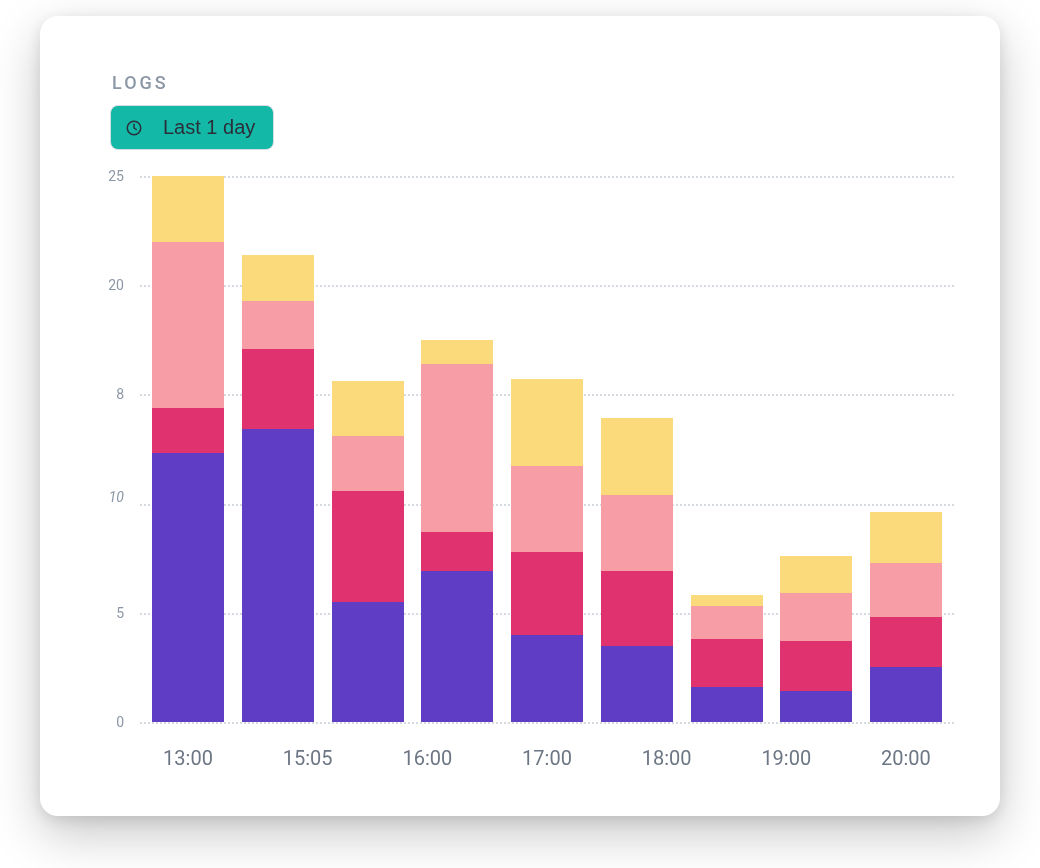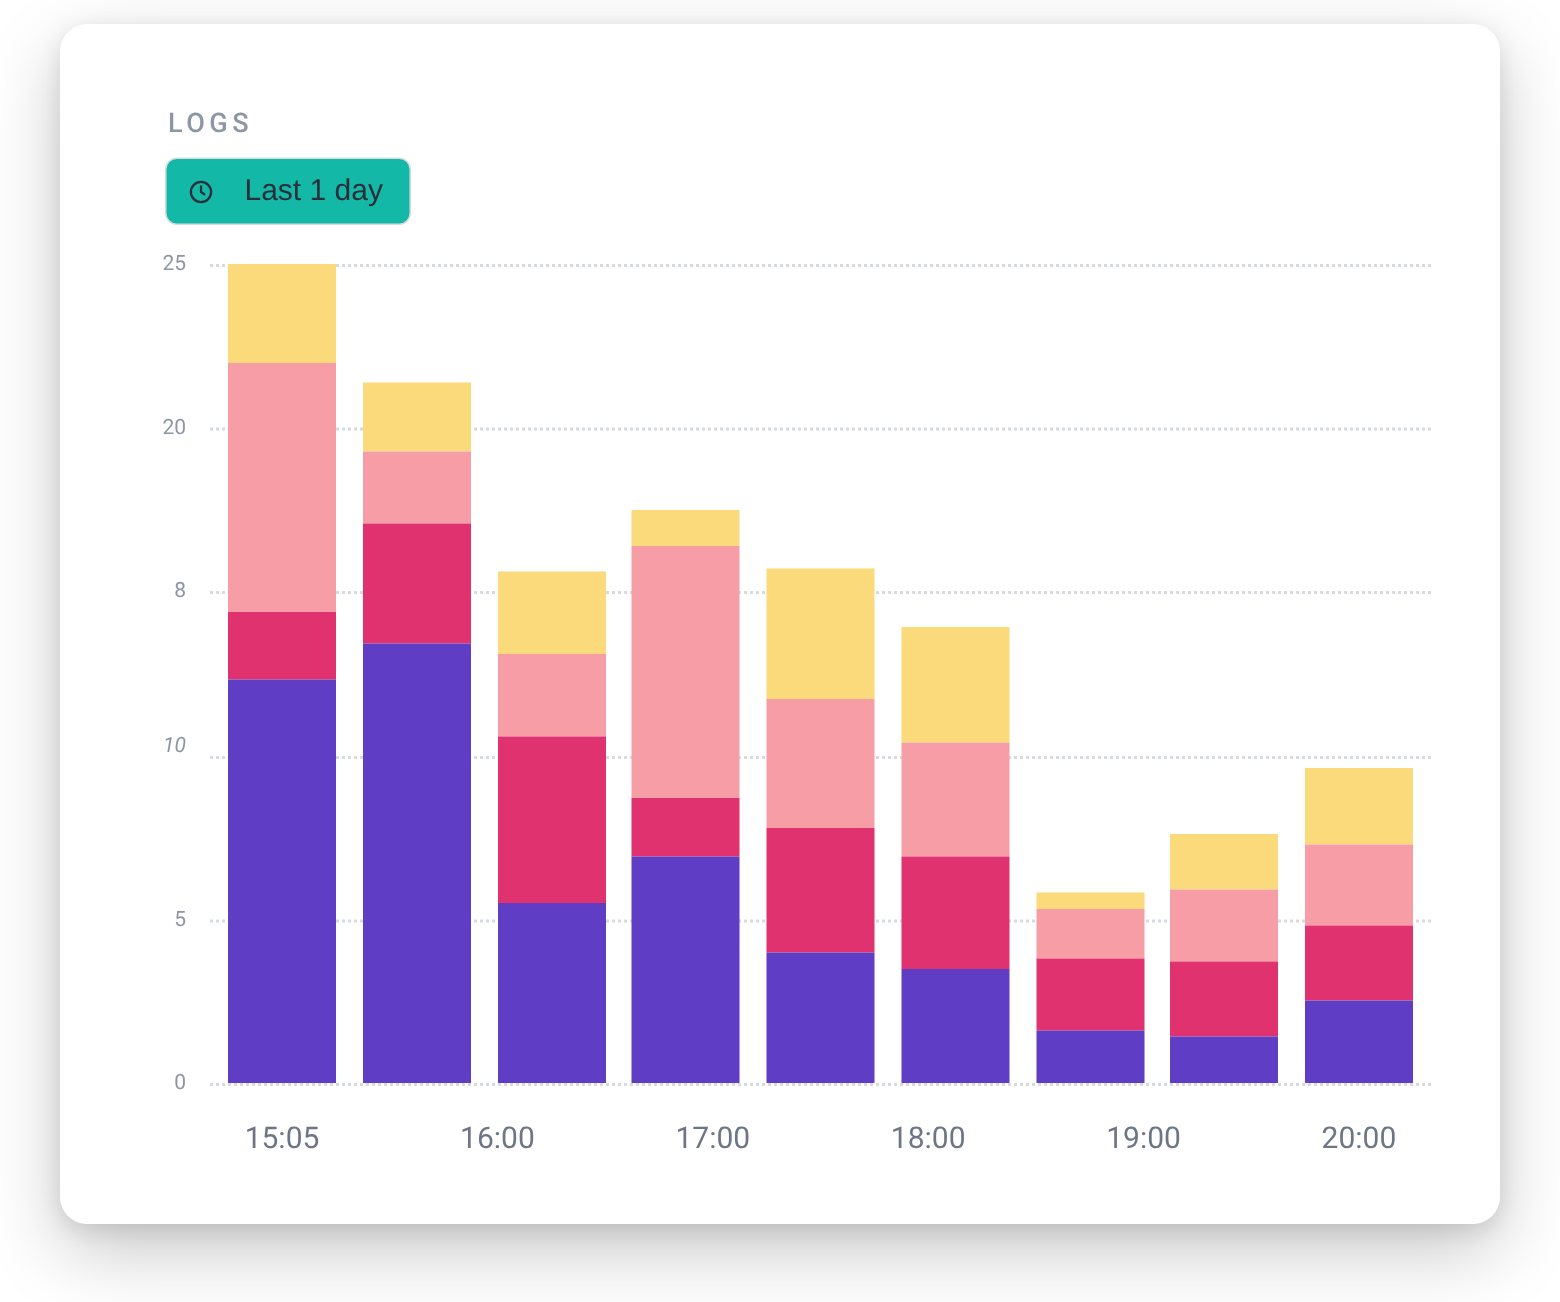--- a/index.html
+++ b/index.html
@@ -197,20 +197,21 @@
             </div>
             <div class="bar">
               <div class="seg" style="background: rgb(95, 61, 196); height: 54.6px;"></div>
               <div class="seg" style="background: rgb(224, 50, 111); height: 50.232px;"></div>
               <div class="seg" style="background: rgb(247, 157, 165); height: 54.6px;"></div>
               <div class="seg" style="background: rgb(250, 218, 122); height: 50.232px;"></div>
             </div>
           </div>
       </div>
       <div class="x-axis" id="x-axis">
+          <div class="x-label">13:00</div>
           <div class="x-label">15:05</div>
           <div class="x-label">16:00</div>
           <div class="x-label">17:00</div>
           <div class="x-label">18:00</div>
           <div class="x-label">19:00</div>
           <div class="x-label">20:00</div>
         </div>
     </div>
 
   </div>

